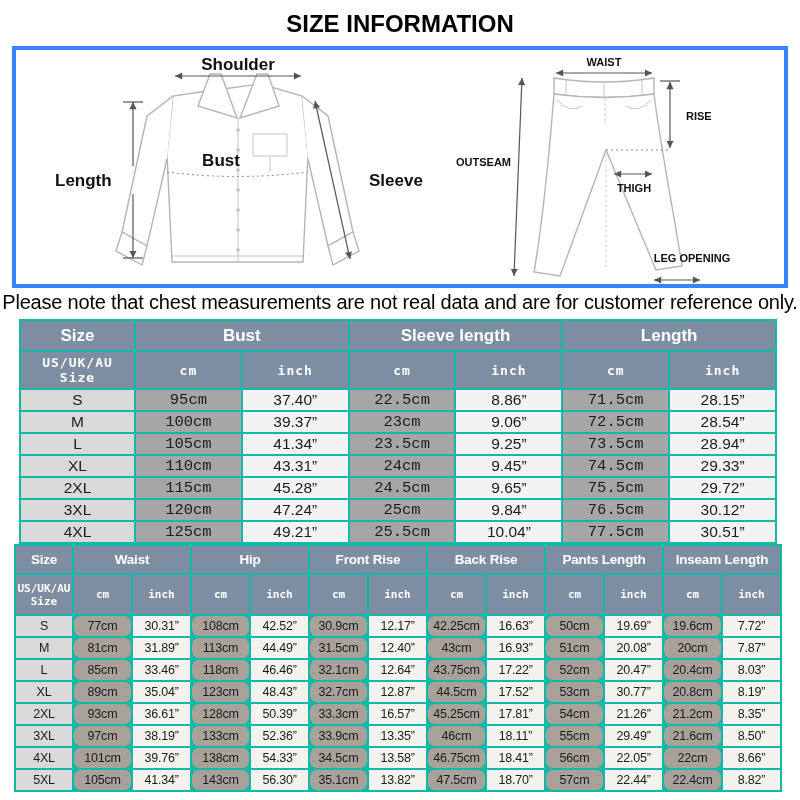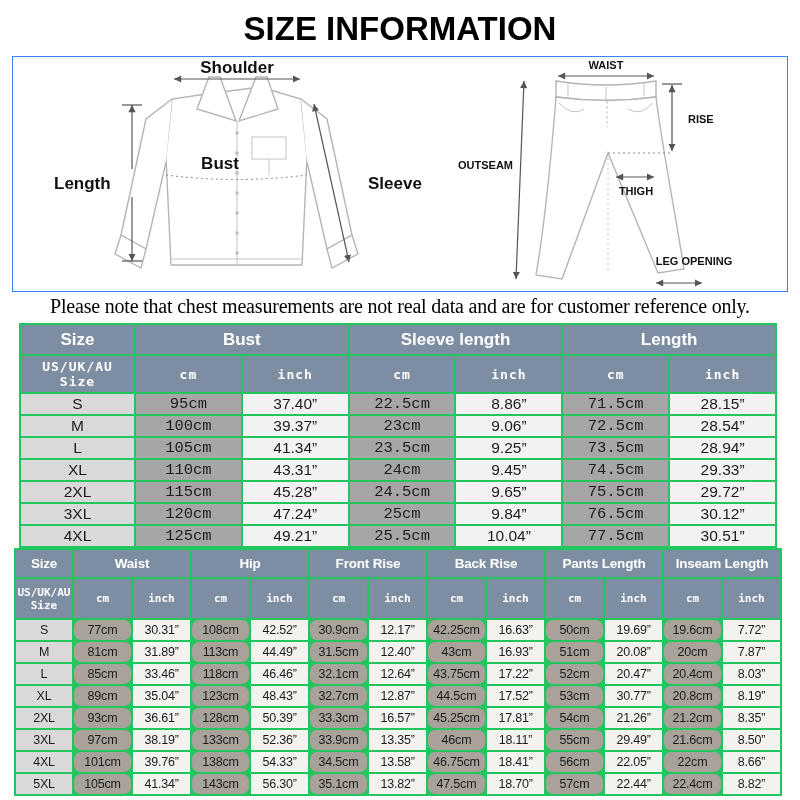--- a/index.html
+++ b/index.html
@@ -1,28 +1,28 @@
 <!DOCTYPE html>
 <html><head>
 <meta charset="utf-8">
 <style>
   html,body{margin:0;padding:0;}
   body{width:800px;height:800px;background:#fff;overflow:hidden;
        font-family:"Liberation Sans",sans-serif;}
-  .title{text-align:center;font-weight:bold;font-size:33px;letter-spacing:0px;
+  .title{text-align:center;font-weight:bold;font-size:24px;letter-spacing:0px;
          color:#000;margin:10px 0 8px 0;font-family:"Liberation Sans",sans-serif;}
-  .diagram-box{margin:0 12px;height:234px;border:1px solid #3b82f6;background:#fff;
-               display:flex;align-items:flex-start;}
+  .diagram-box{margin:0 12px;height:234px;border:4px solid #3b82f6;background:#fff;
+               display:flex;align-items:flex-end;}
   .diagram-box svg{display:block;}
   .shirt-wrap{width:57%;display:flex;justify-content:center;}
   .pants-wrap{width:43%;display:flex;justify-content:center;}
-  .note{font-family:Liberation Serif, serif;font-size:20px;color:#000;
+  .note{font-family:Liberation Sans, sans-serif;font-size:20px;color:#000;
         text-align:center;white-space:nowrap;margin:3px 0 5px 0;letter-spacing:-0.2px;}
 
-  table{border-collapse:separate;border-spacing:2px;table-layout:fixed;background:#22c55e;}
+  table{border-collapse:separate;border-spacing:2px;table-layout:fixed;background:#14b8a6;}
   #t1{width:758px;margin:0 19px;}
   #t2{width:768px;margin:0 14px;}
   th,td{text-align:center;vertical-align:middle;overflow:hidden;}
 
   #t1 .group-row th{background:var(--hdr);color:#fff;font-size:17px;font-weight:bold;height:27px;}
   #t1 .sub-row th{background:var(--hdr);color:#fff;height:34px;
       font-family:"DejaVu Sans Mono",monospace;font-size:13px;font-weight:bold;
       letter-spacing:1px;white-space:pre-line;line-height:15px;}
   #t1 td{font-size:15.5px;color:#1c1c1c;height:18px;line-height:18px;}
   #t1 col.first{width:113px;}

